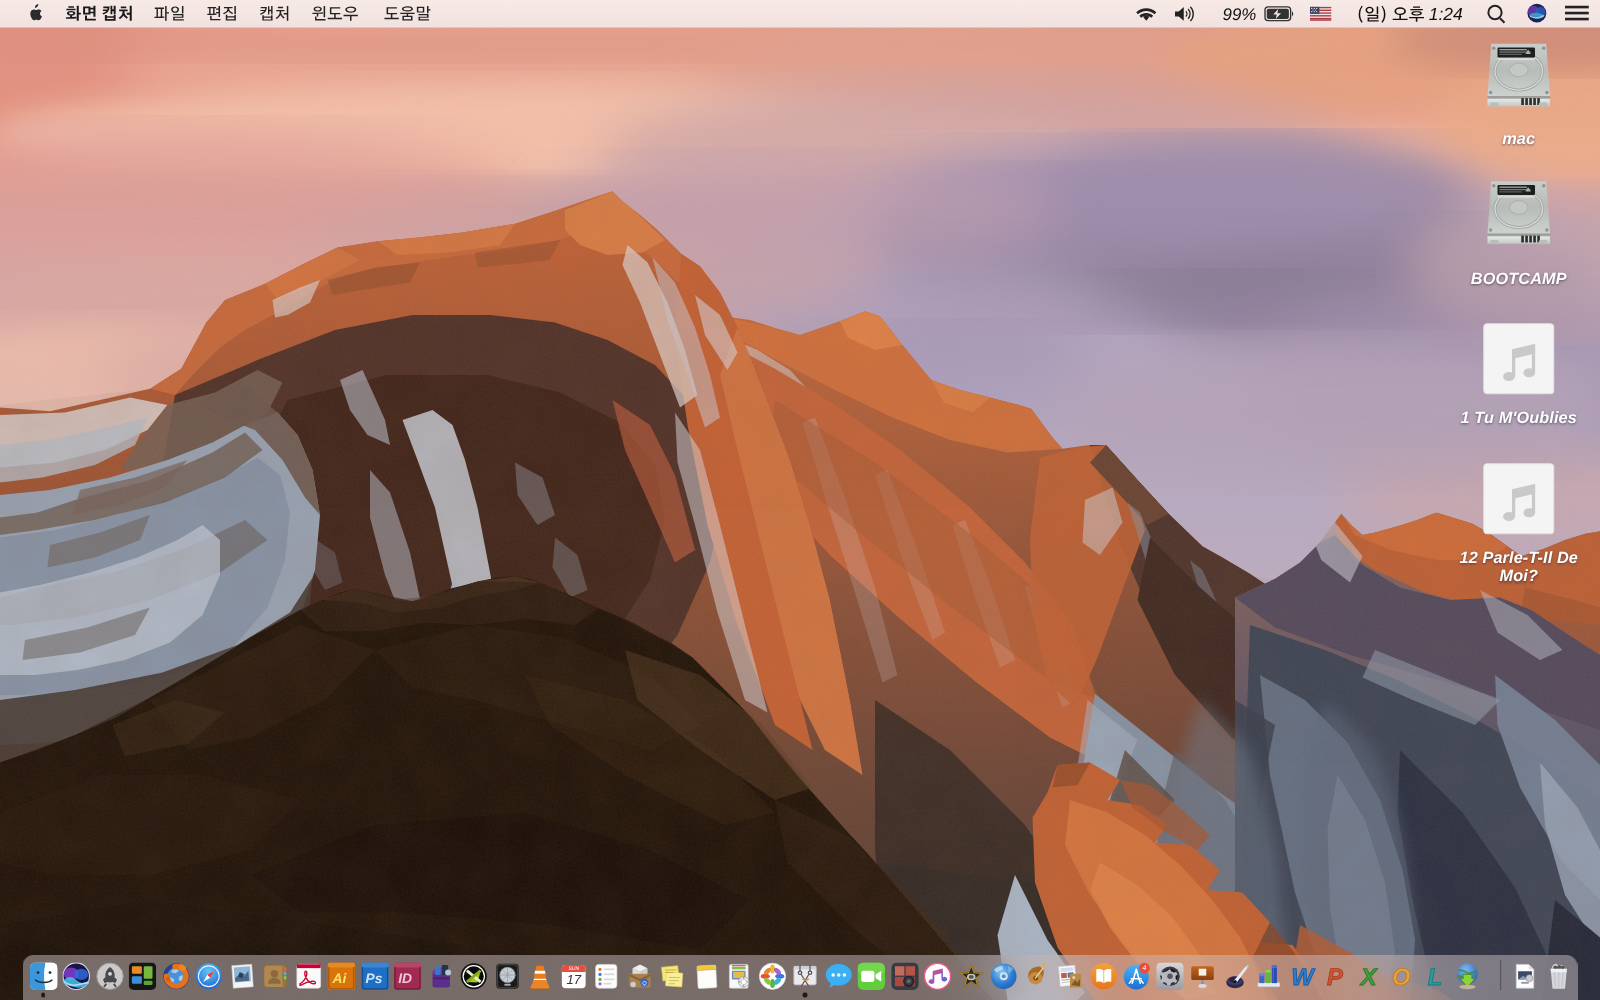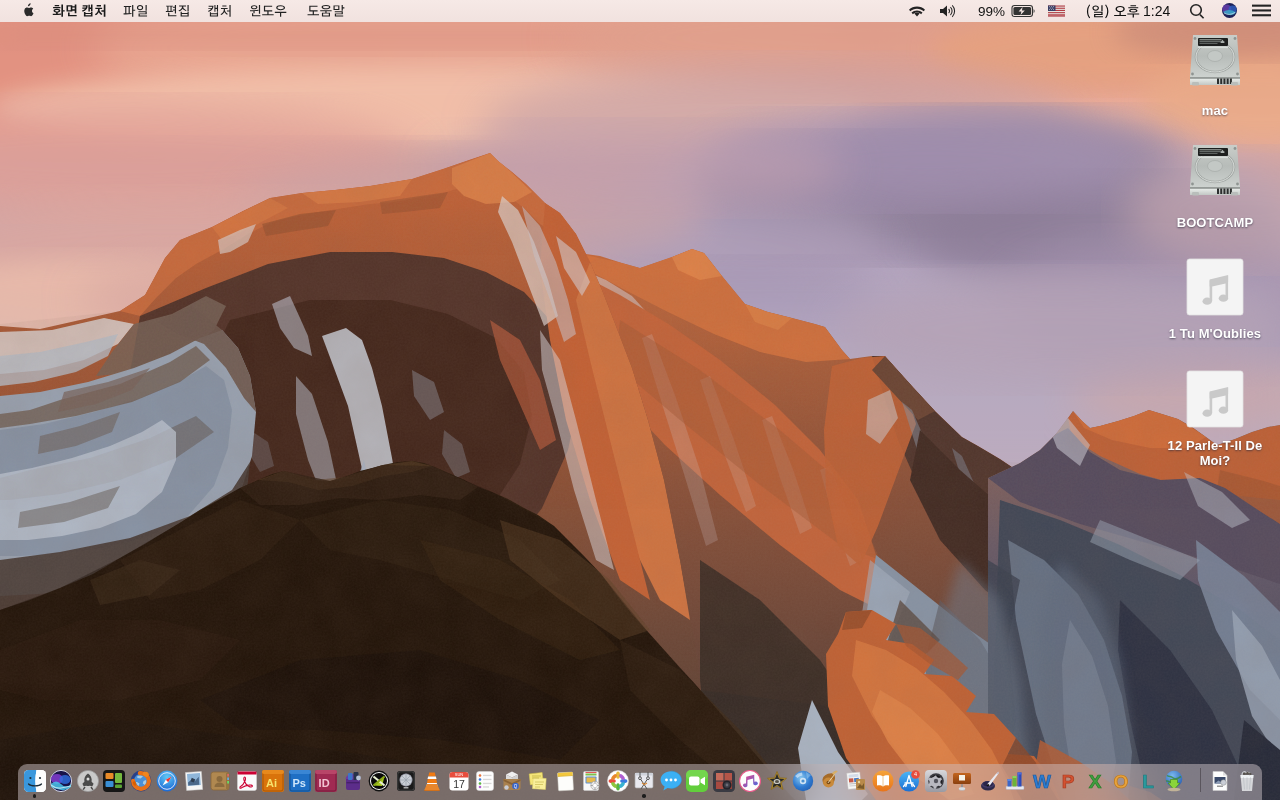--- a/index.html
+++ b/index.html
@@ -1,14 +1,14 @@
 <!DOCTYPE html>
 <html><head><meta charset="utf-8"><style>
 html,body{margin:0;padding:0;width:1280px;height:800px;overflow:hidden;font-family:"Liberation Sans",sans-serif;}
-#stage{position:absolute;inset:0;width:1280px;height:800px;background:#b9a8b5;}
+#stage{position:absolute;inset:0;width:1280px;height:800px;background:#b9a8b5;font-style:italic;}
 .abs{position:absolute;}
 #menubar{position:absolute;left:0;top:0;width:1280px;height:22px;background:linear-gradient(#f6e9e6,#f1e2df);z-index:50;}
 #menubar svg{display:block;}
 .dlabel{position:absolute;width:140px;text-align:center;color:#fff;font-weight:bold;font-size:13px;letter-spacing:.1px;text-shadow:0 1px 2px rgba(40,40,60,.65);z-index:20;}
 #dock{position:absolute;left:18px;top:764px;width:1244px;height:36px;border-radius:9px 9px 0 0;background:rgba(201,192,195,.5);backdrop-filter:blur(22px) saturate(120%);z-index:60;}
 .dic{position:absolute;top:770px;width:22px;height:22px;}
 .dot{position:absolute;top:794px;width:3.5px;height:3.5px;border-radius:50%;background:#1c1c1c;z-index:62;}
 </style></head><body>
 <div id="stage">
 <svg class="abs" style="left:0;top:0;z-index:1" width="1280" height="800" viewBox="0 0 1280 800">

